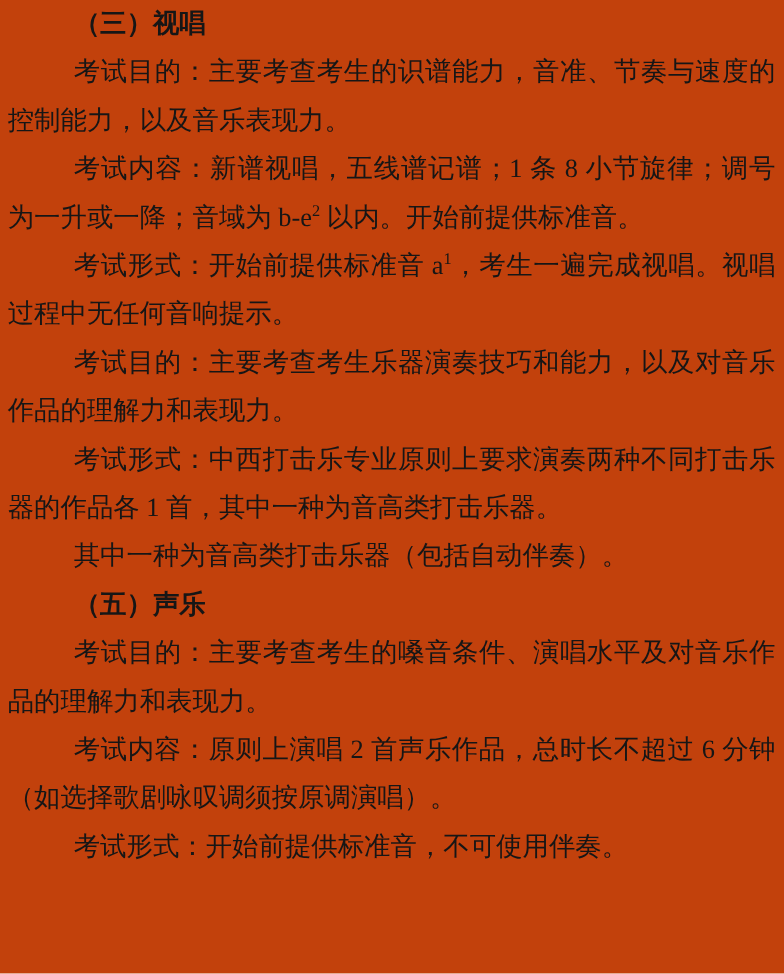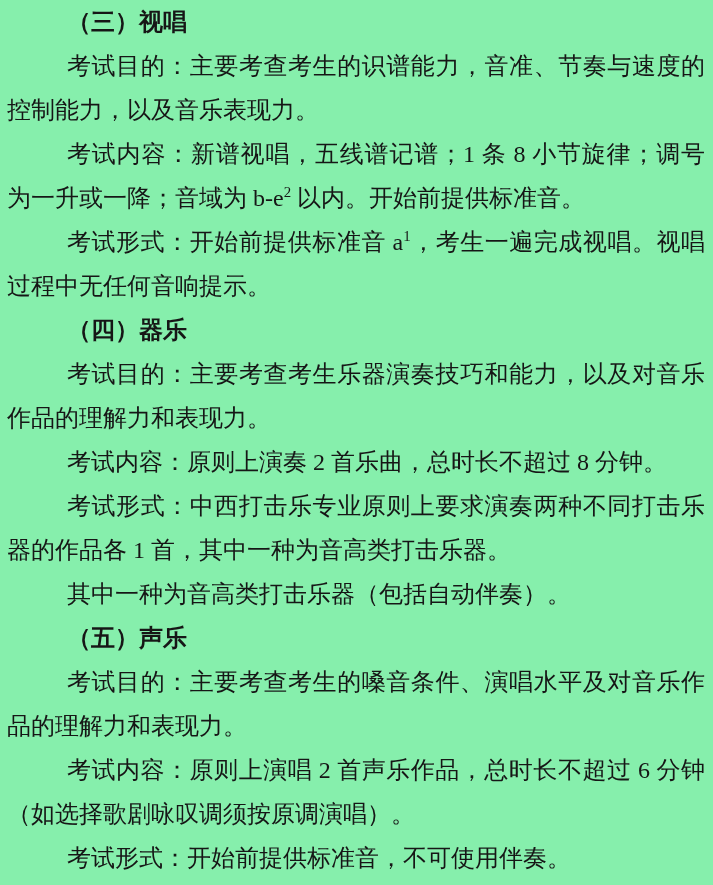--- a/index.html
+++ b/index.html
@@ -6,21 +6,21 @@
     margin: 0;
     padding: 0;
     background: #ffffff;
   }
   .page {
     position: relative;
     width: 713px;
     height: 885px;
     box-sizing: border-box;
     padding: 0 8px 0 7px;
-    background: #86efac;
+    background: #c2410c;
     color: #161616;
     font-family: "Liberation Serif", "DejaVu Serif", serif;
     font-size: 24px;
     line-height: 44px;
     overflow: hidden;
   }
   .doc p {
     margin: 0;
     text-align: justify;
     text-indent: 60px;
@@ -44,25 +44,23 @@
   <div class="doc">
 
     <p class="heading"><span>（三）视唱</span></p>
 
     <p><span class="lbl">考试目的：</span><span>主要考查考生的识谱能力，音准、节奏与速度的控制能力，以及音乐表现力。</span></p>
 
     <p><span class="lbl">考试内容：</span><span>新谱视唱，五线谱记谱；1 条 8 小节旋律；调号为一升或一降；音域为 b-e</span><sup>2</sup><span> 以内。开始前提供标准音。</span></p>
 
     <p><span class="lbl">考试形式：</span><span>开始前提供标准音 a</span><sup>1</sup><span>，考生一遍完成视唱。视唱过程中无任何音响提示。</span></p>
 
-    <p class="heading"><span>（四）器乐</span></p>
 
     <p><span class="lbl">考试目的：</span><span>主要考查考生乐器演奏技巧和能力，以及对音乐作品的理解力和表现力。</span></p>
 
-    <p><span class="lbl">考试内容：</span><span>原则上演奏 2 首乐曲，总时长不超过 8 分钟。</span></p>
 
     <p><span class="lbl">考试形式：</span><span>中西打击乐专业原则上要求演奏两种不同打击乐器的作品各 1 首，其中一种为音高类打击乐器。</span></p>
 
     <p><span class="lbl"></span><span>其中一种为音高类打击乐器（包括自动伴奏）。</span></p>
 
     <p class="heading"><span>（五）声乐</span></p>
 
     <p><span class="lbl">考试目的：</span><span>主要考查考生的嗓音条件、演唱水平及对音乐作品的理解力和表现力。</span></p>
 
     <p><span class="lbl">考试内容：</span><span>原则上演唱 2 首声乐作品，总时长不超过 6 分钟（如选择歌剧咏叹调须按原调演唱）。</span></p>

